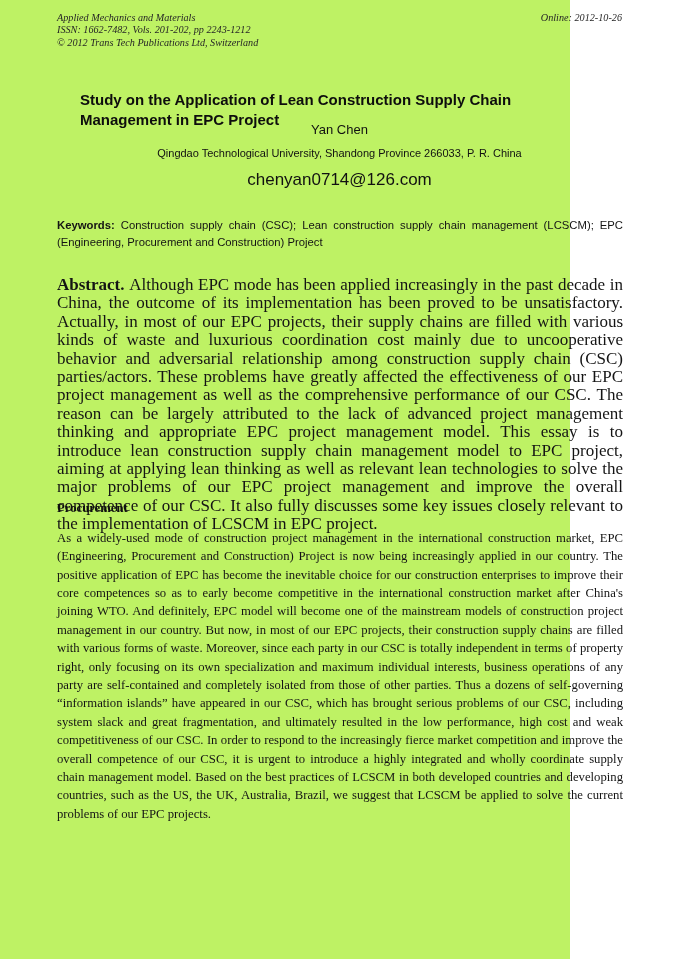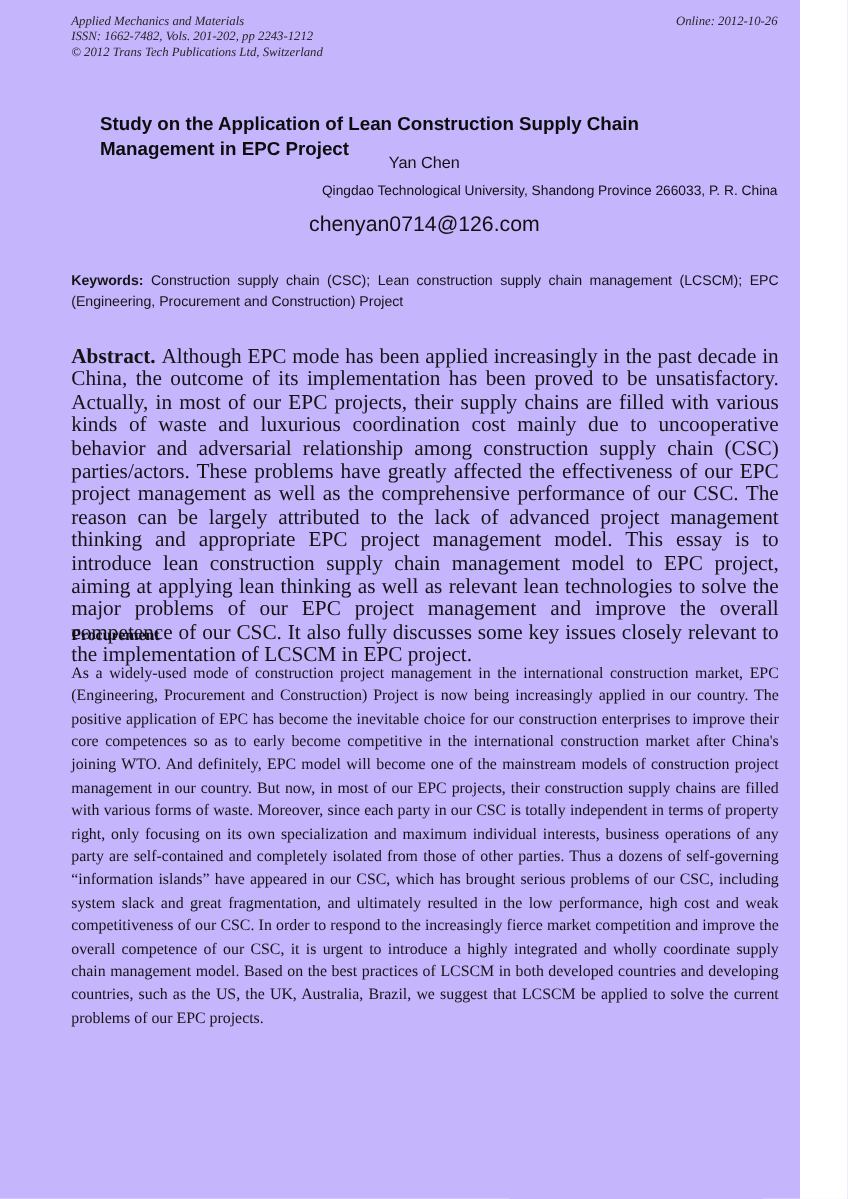--- a/index.html
+++ b/index.html
@@ -11,23 +11,23 @@
   body {
     width: 678px;
     height: 959px;
     overflow: hidden;
     font-family: "Liberation Serif", serif;
     color: #1a1a1a;
     -webkit-font-smoothing: antialiased;
   }
   .page {
     position: relative;
-    width: 640px;
+    width: 570px;
     height: 959px;
-    background: #c4b5fd;
+    background: #bef264;
     box-sizing: border-box;
   }
 
   
   .journal-header {
     position: absolute;
     left: 57px;
     top: 12px;
     width: 565px;
     font-family: "Liberation Serif", serif;
@@ -71,21 +71,21 @@
     text-align: center;
     font-family: "Liberation Sans", sans-serif;
     font-size: 13px;
     color: #111;
   }
   .affiliation {
     position: absolute;
     left: 57px;
     top: 147px;
     width: 565px;
-    text-align: right;
+    text-align: center;
     font-family: "Liberation Sans", sans-serif;
     font-size: 11px;
     color: #111;
   }
   .email {
     position: absolute;
     left: 57px;
     top: 170px;
     width: 565px;
     text-align: center;

